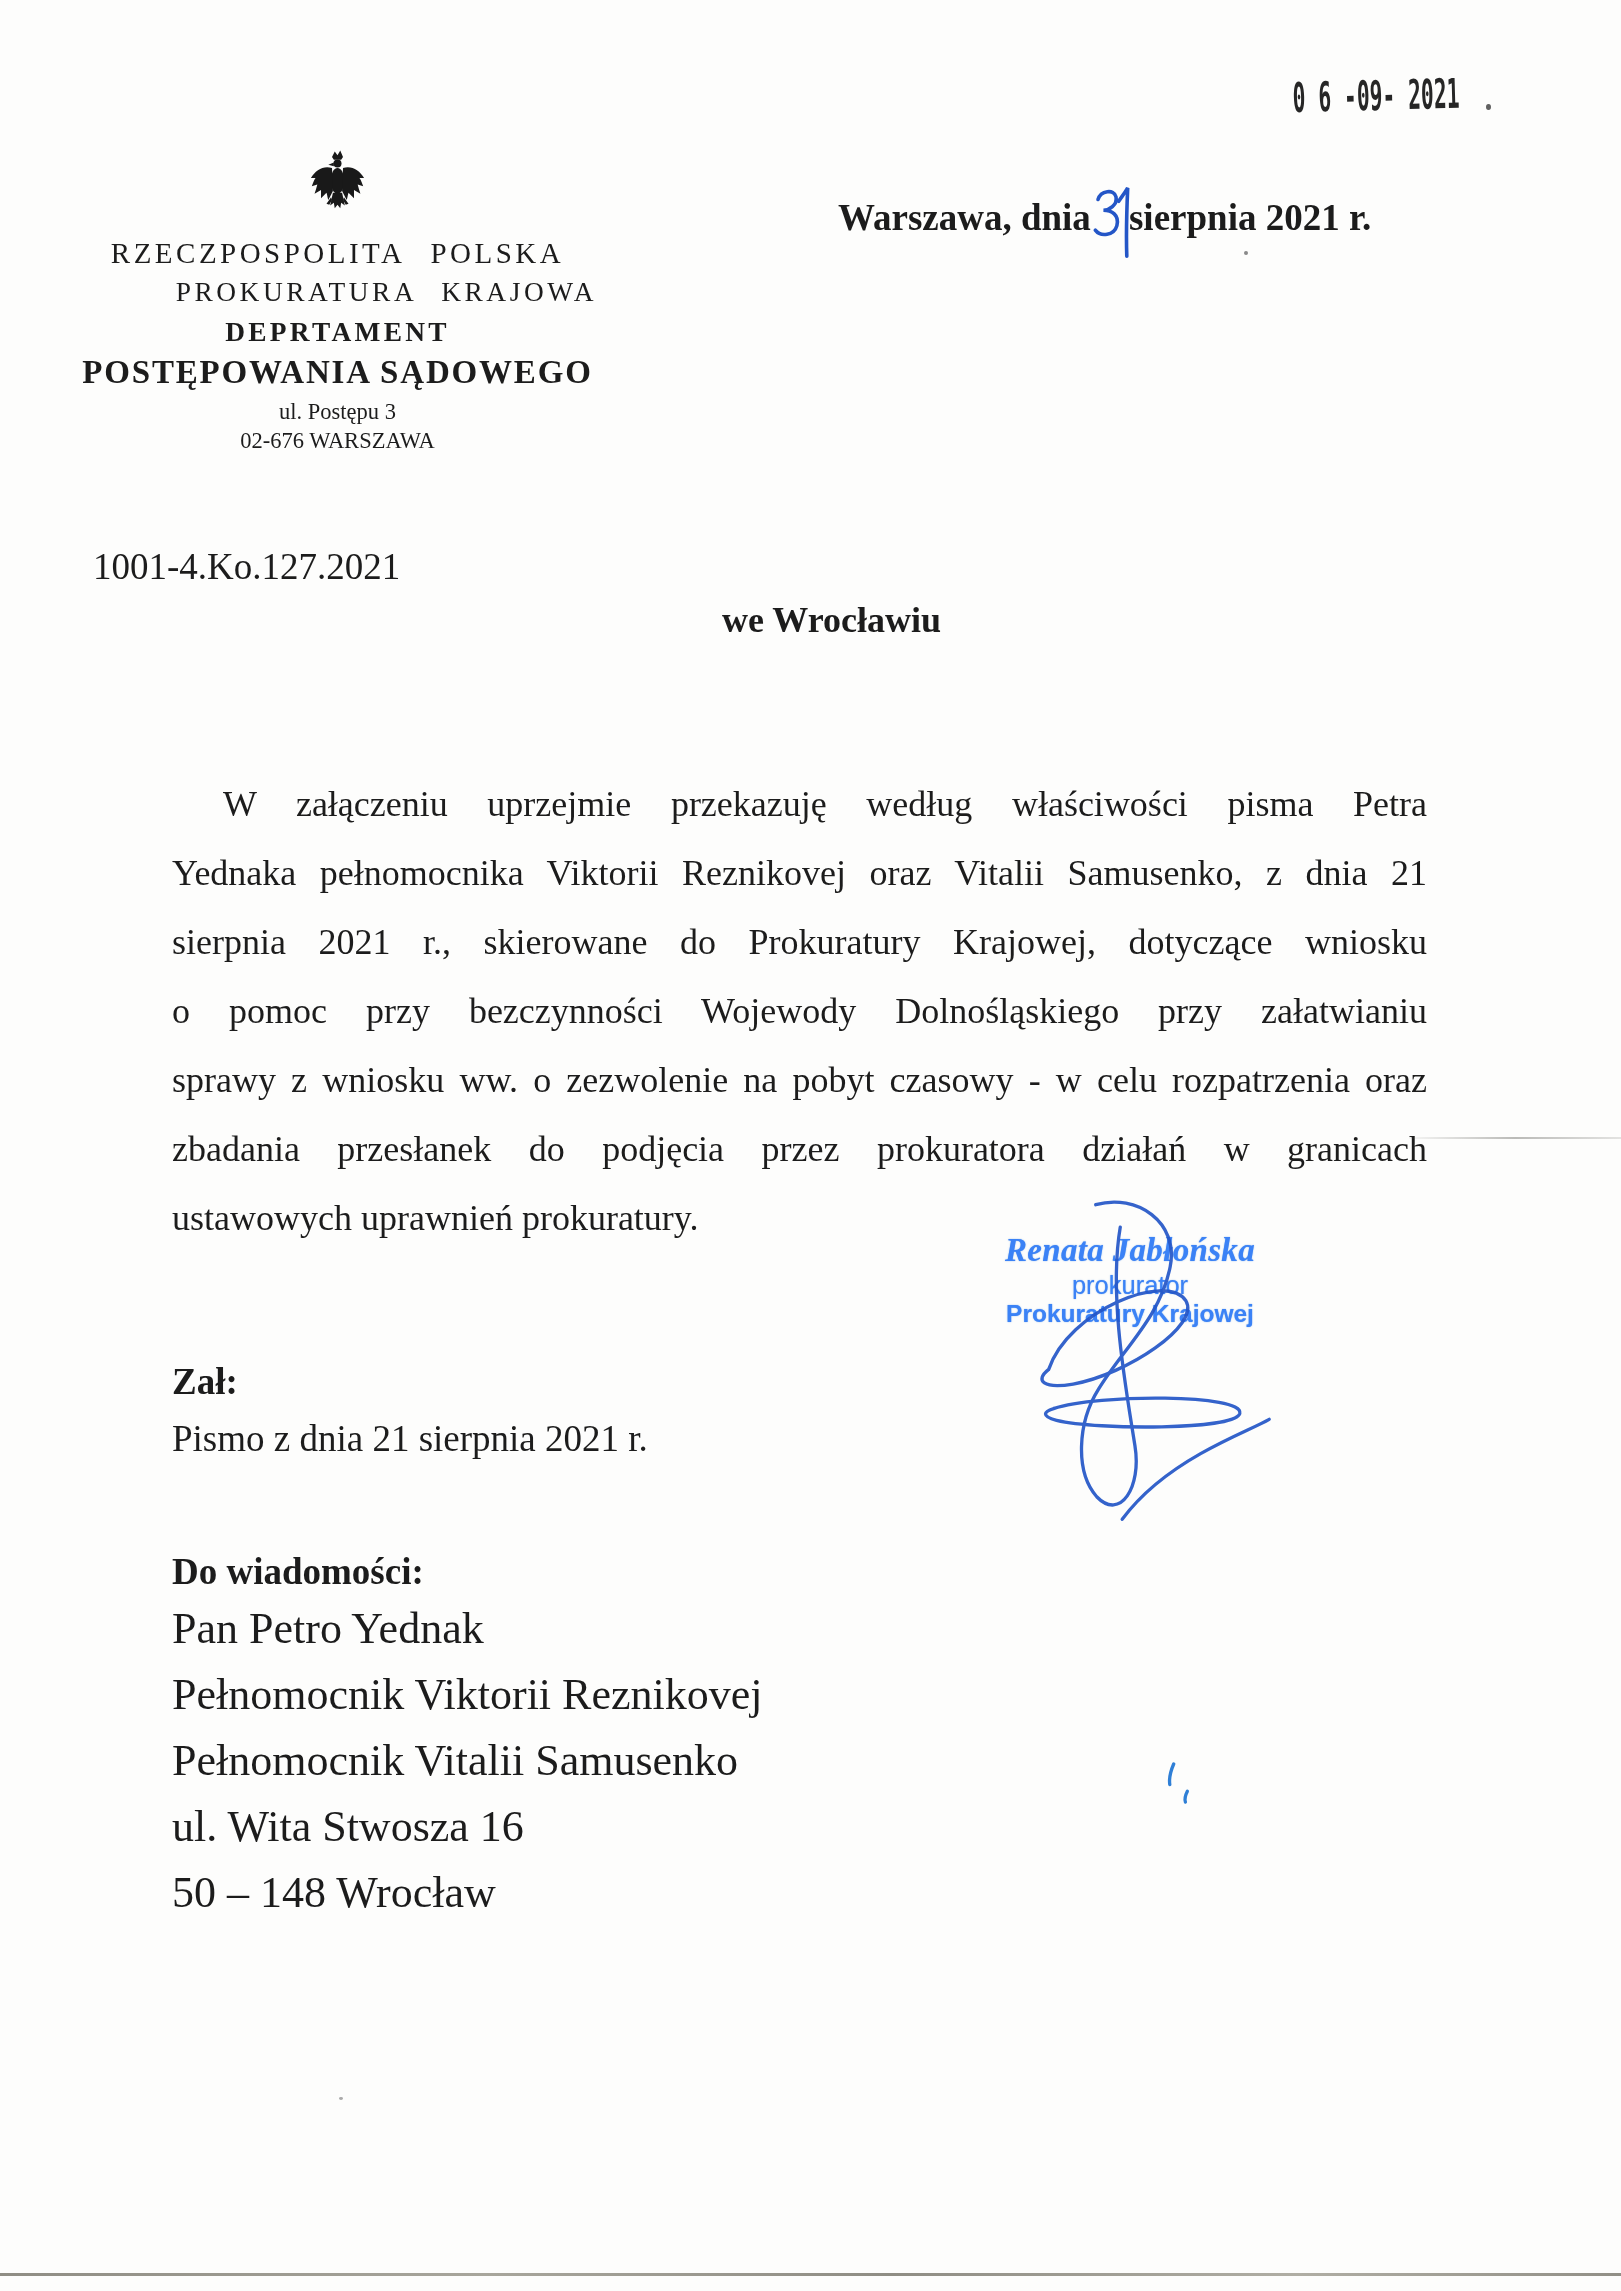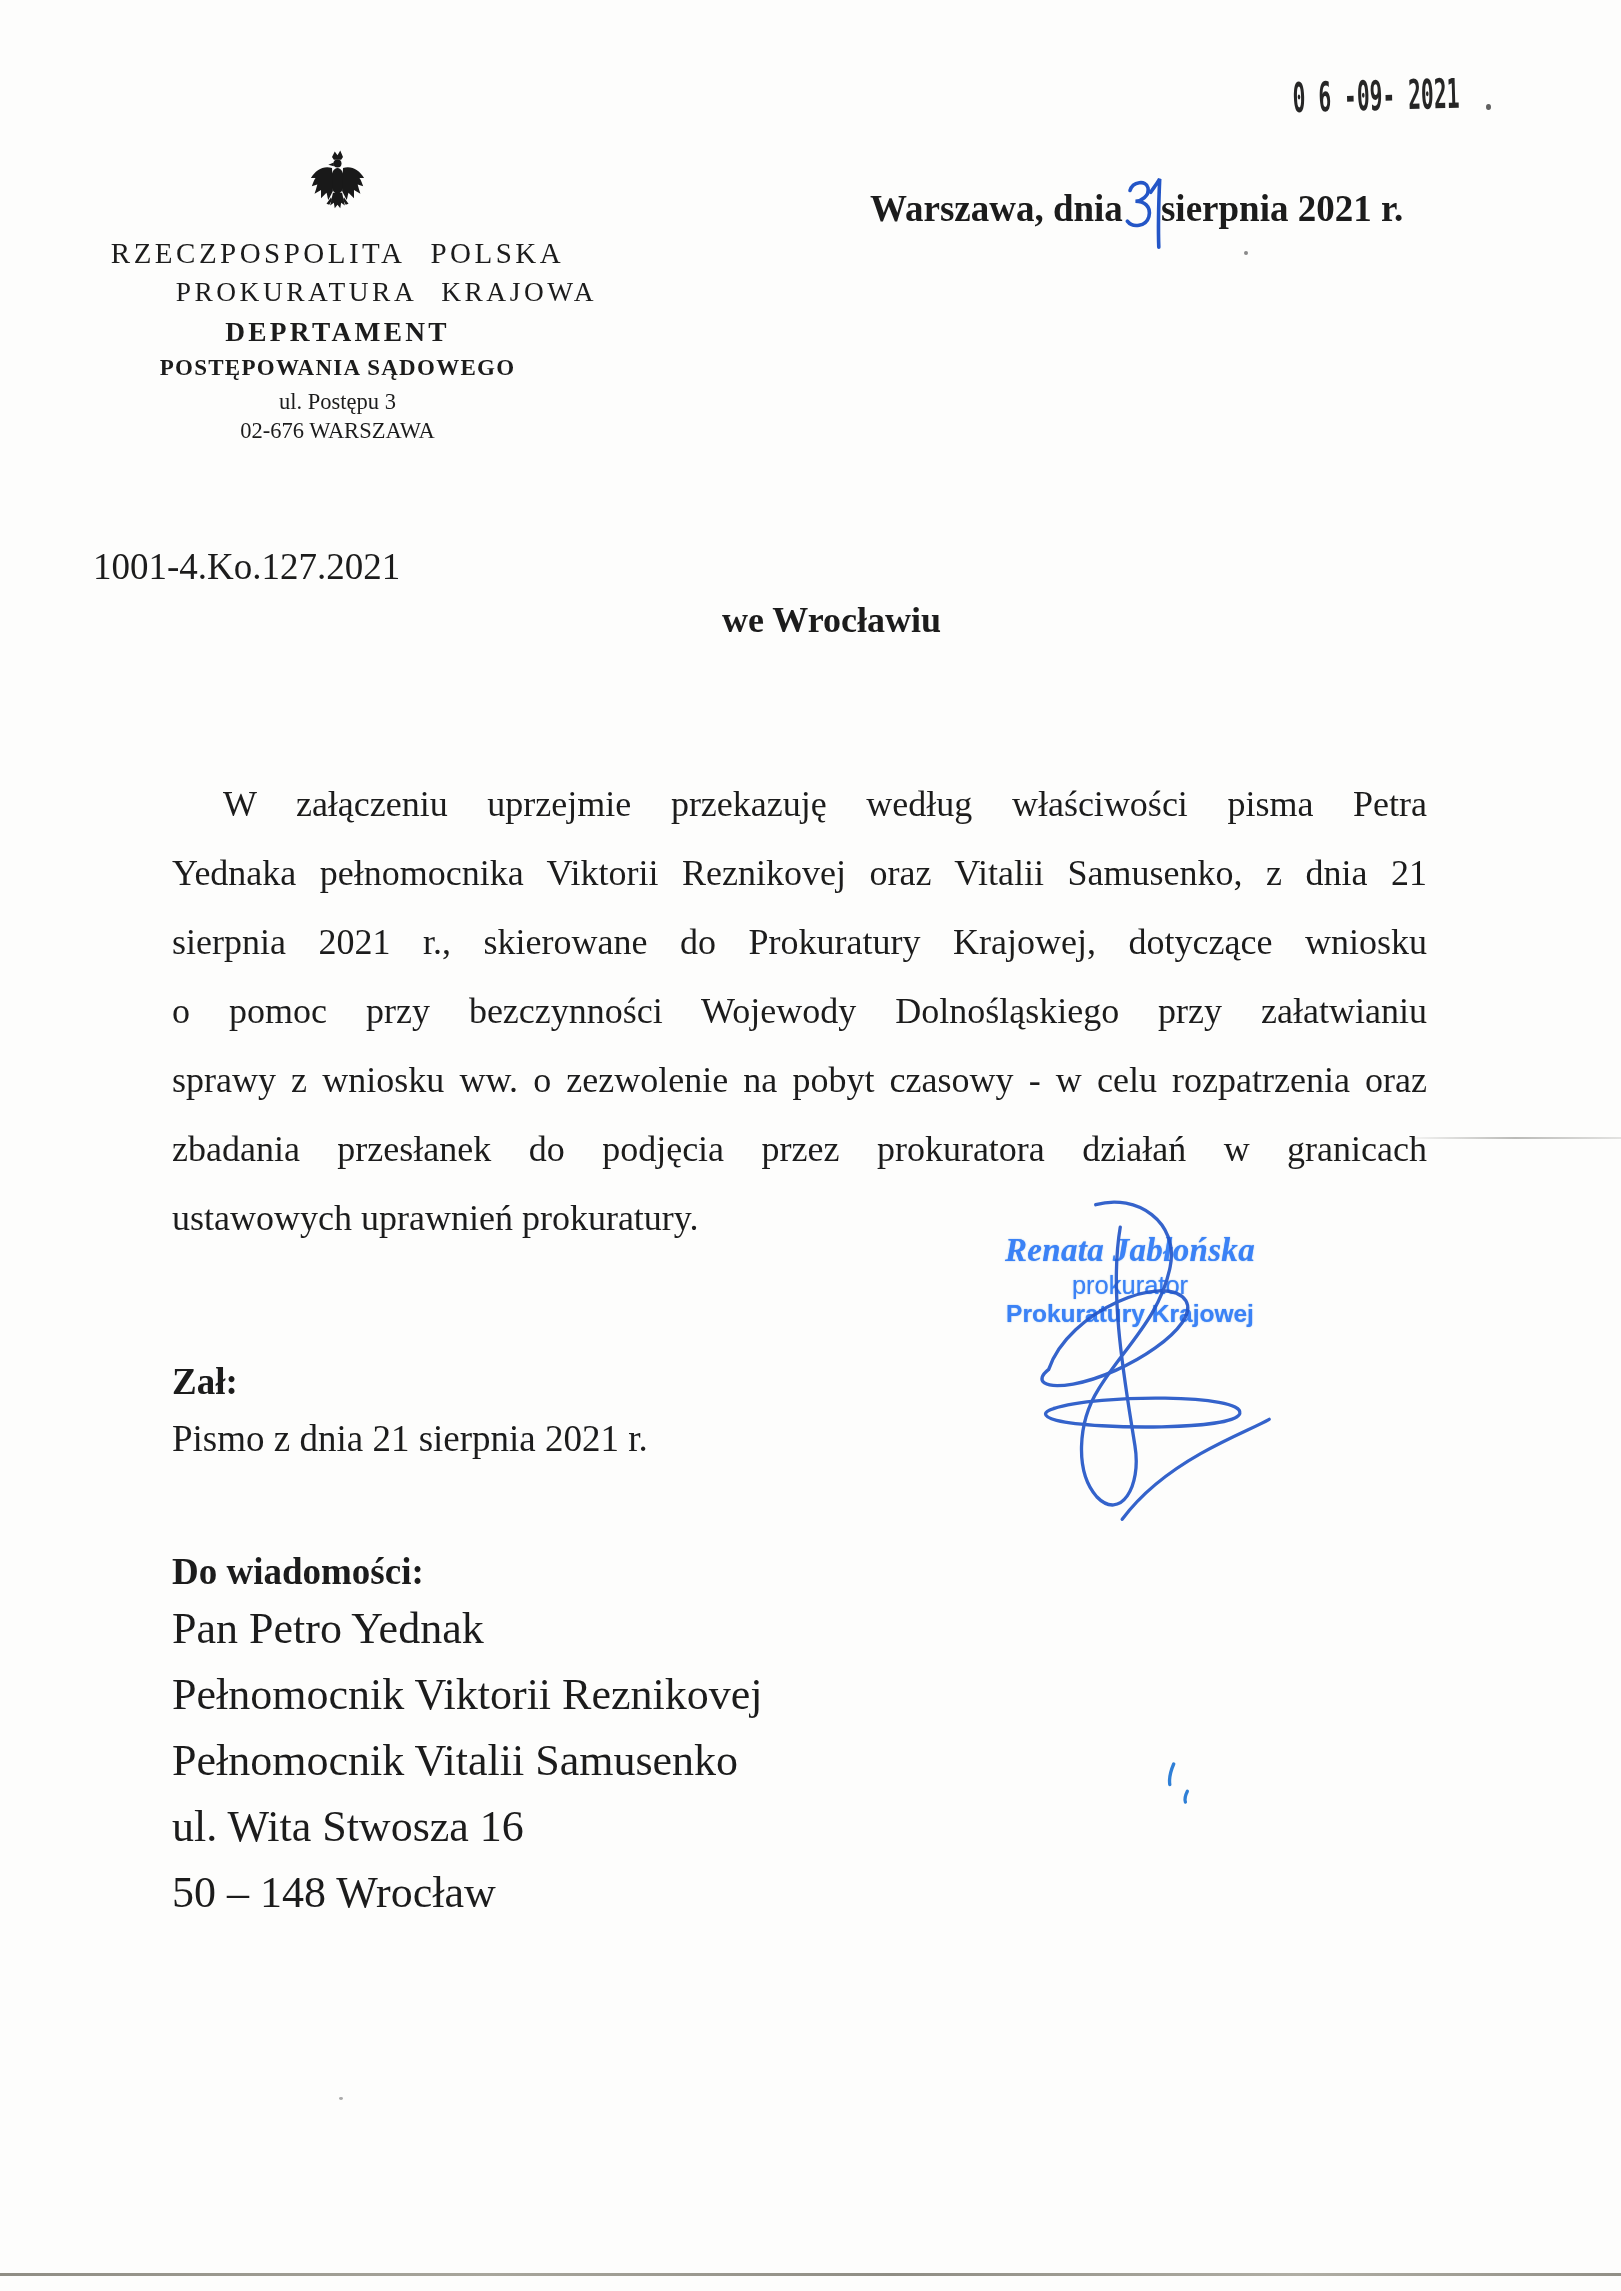--- a/index.html
+++ b/index.html
@@ -18,32 +18,32 @@
     font-weight:bold;font-size:41px;color:#141414;
     transform:rotate(-1.5deg) scaleX(.52);
     transform-origin:left top;
     letter-spacing:0px;white-space:nowrap;
     opacity:.92;
   }
   .stamp-ink-dot{left:1486px;top:104px;width:4.9px;height:5.9px;background:#3a3a3a;border-radius:50%;opacity:.8;}
 
   
   .dateline{
-    left:838px;top:176px;width:627px;
-    font-weight:bold;font-size:37px;white-space:nowrap;margin-left:32px;
+    left:838px;top:185px;width:627px;
+    font-weight:bold;font-size:37px;white-space:nowrap;
   }
   .hand-day{display:inline-block;width:45px;height:74px;margin:0 -4.9px 0 -2px;vertical-align:-29px;}
 
   
   .letterhead{left:78px;top:149px;width:519px;text-align:center;line-height:1;}
   .eagle{width:55px;height:71px;display:inline-block;}
   .lh-org{font-size:29px;letter-spacing:.12em;word-spacing:.55em;margin-top:15.7px;}
   .lh-org2{font-size:27.4px;letter-spacing:.13em;word-spacing:.55em;margin-top:11.8px;text-align:right;}
   .lh-dept{font-size:27.4px;font-weight:bold;letter-spacing:.12em;margin-top:11.8px;}
-  .lh-dept2{font-size:23px;font-weight:bold;letter-spacing:.055em;margin-top:9.8px;}
+  .lh-dept2{font-size:33px;font-weight:bold;letter-spacing:.055em;margin-top:9.8px;}
   .lh-addr{font-size:22.5px;margin-top:11.8px;}
   .lh-addr2{font-size:22.5px;margin-top:6.9px;}
 
   
   .ref{left:93px;top:545px;font-size:37px;}
   .recipient{left:722px;top:586px;font-weight:bold;font-size:36px;line-height:69px;}
 
   
   .body-block{left:172px;top:770px;width:1255px;font-size:36px;line-height:69px;}
   .body-line{text-align:justify;text-align-last:justify;}

